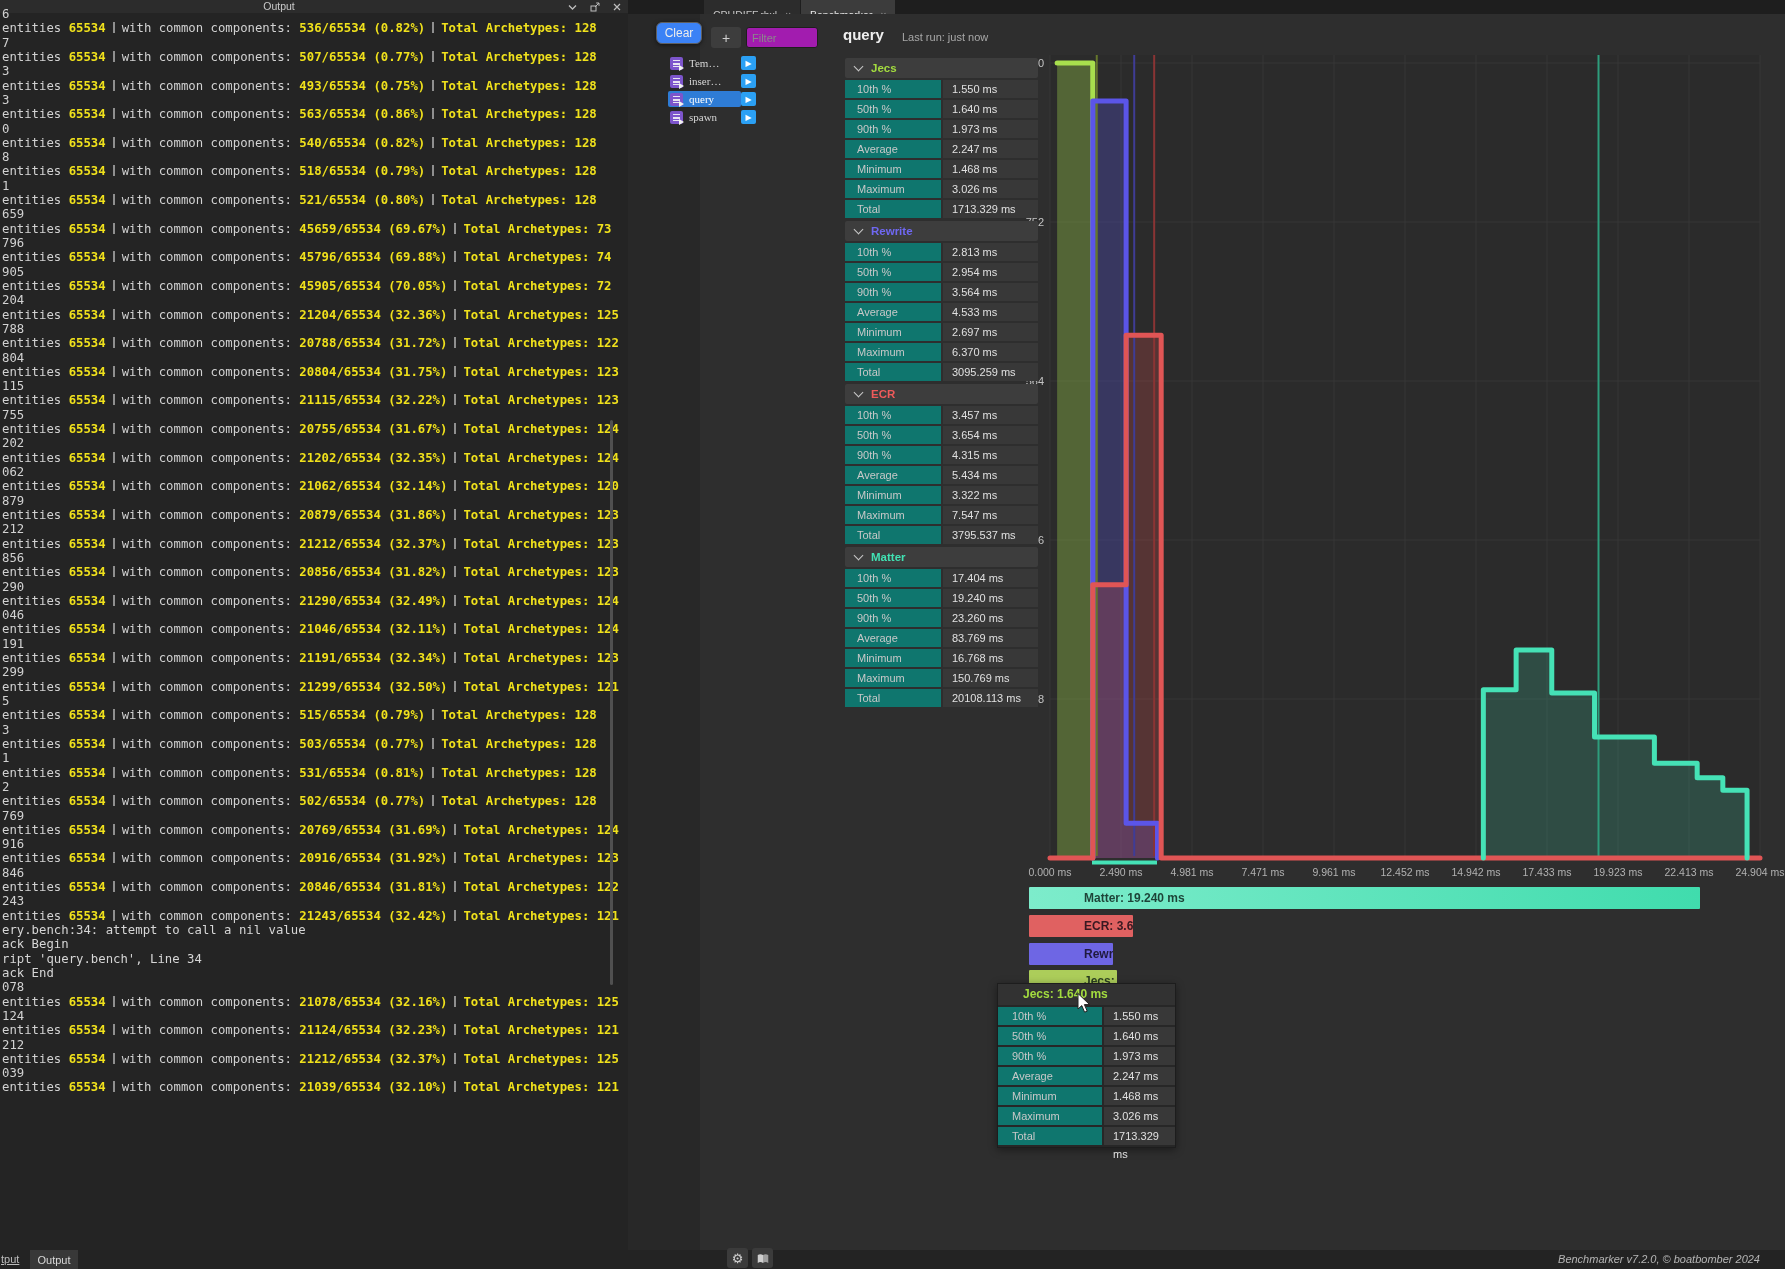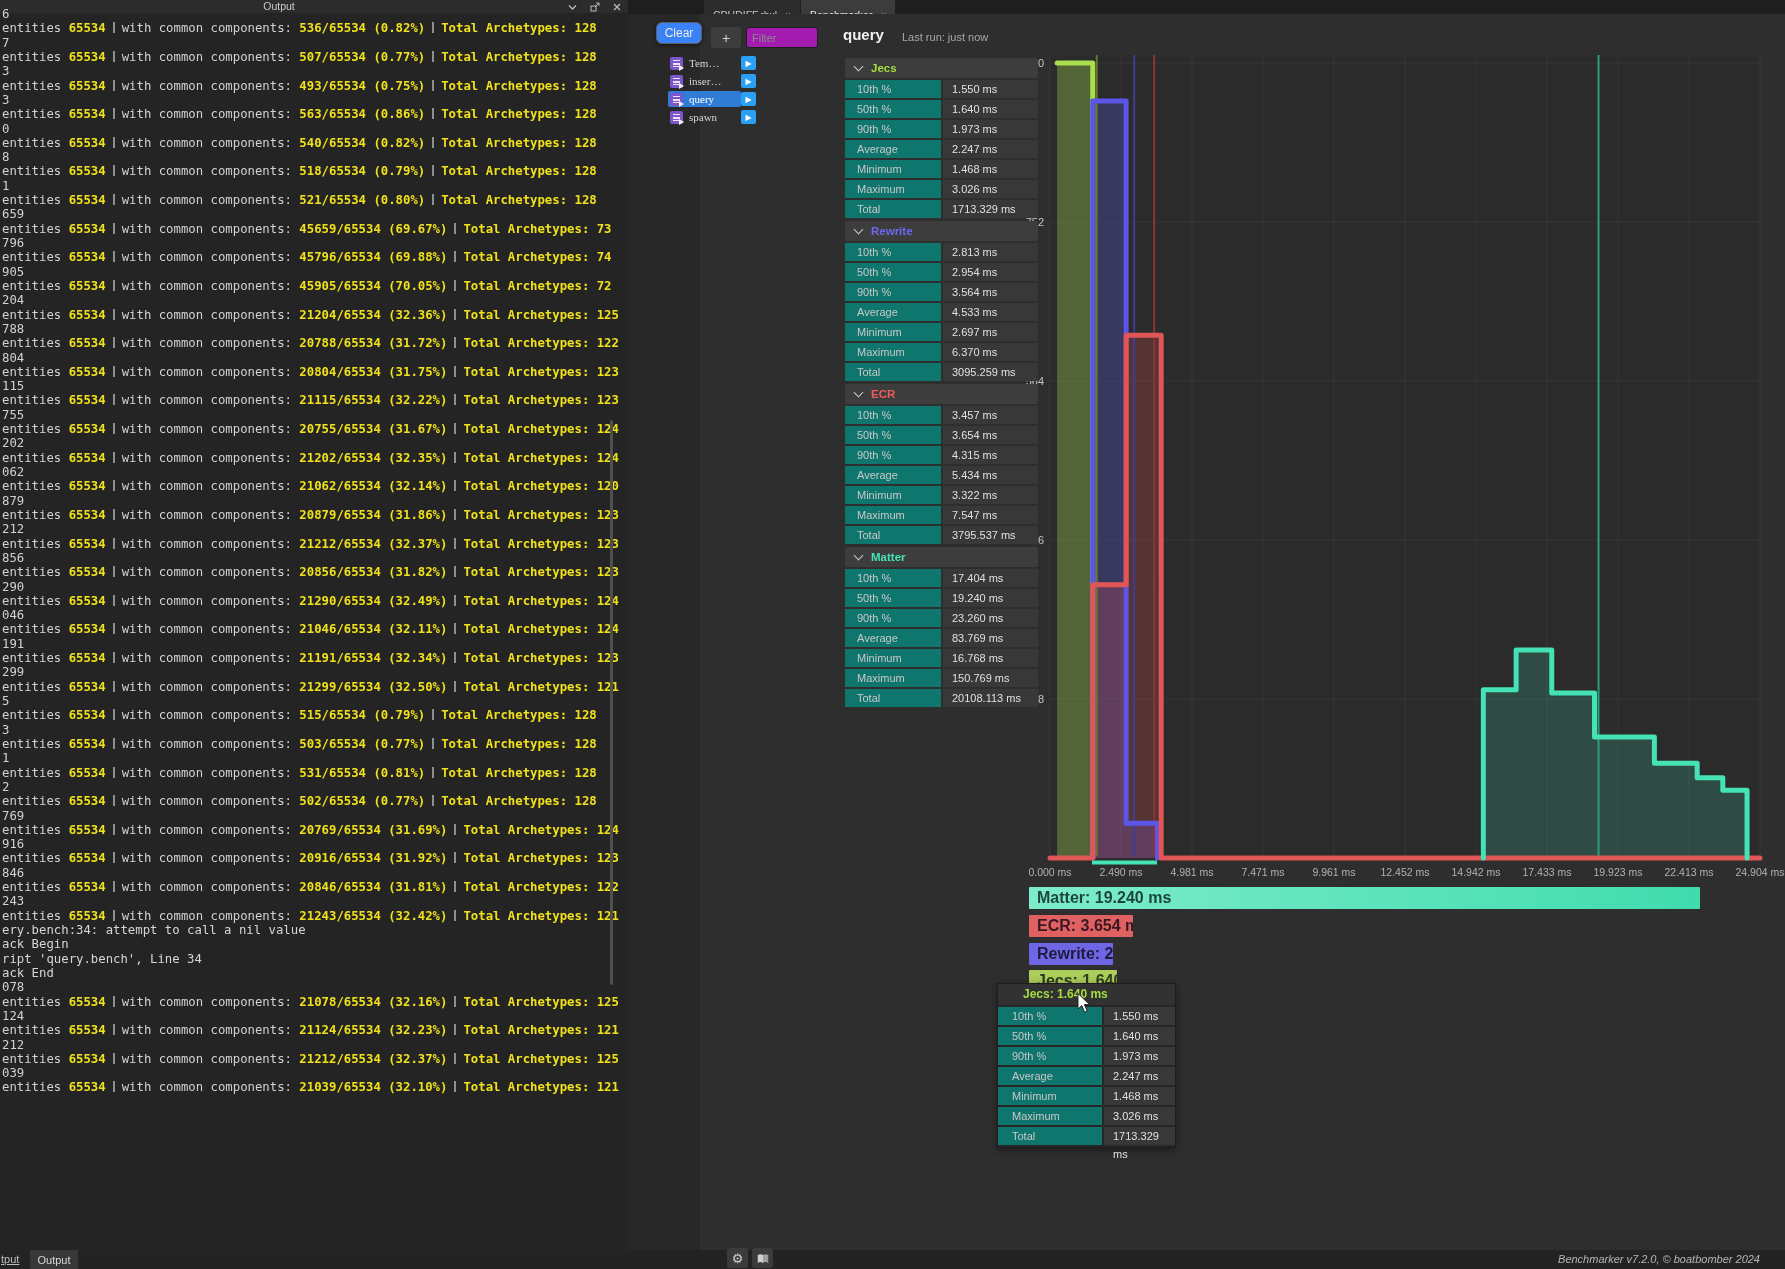--- a/index.html
+++ b/index.html
@@ -57,21 +57,21 @@
   .sec-name{font-size:11.5px;font-weight:bold;}
   .srow{display:flex;height:18px;margin-bottom:2px;}
   .slabel{width:84px;background:#0f766e;font-size:11px;color:#c8c8c8;line-height:18px;padding-left:12px;flex:none;}
   .sval{flex:1;background:#383838;font-size:11px;color:#e0e0e0;line-height:18px;padding-left:9px;margin-left:2px;}
 
   
   #chart-svg{left:0;top:0;z-index:1;pointer-events:none;}
 
   
   .legbar{position:absolute;height:22px;border-radius:1px;overflow:hidden;white-space:nowrap;z-index:3;}
-  .legbar span{font-size:16px;font-weight:bold;color:rgba(5,20,16,.78);line-height:22px;padding-left:8px;}
+  .legbar span{font-size:12px;font-weight:bold;color:rgba(5,20,16,.78);line-height:22px;padding-left:8px;margin-left:47px;}
   .leg-matter{background:linear-gradient(90deg,#7deccb,#40dcad);}
   .leg-ecr{background:#e06161;}
   .leg-ecr span,.leg-rewrite span{color:rgba(10,5,15,.78);}
   .leg-rewrite{background:#6e66e4;}
   .leg-jecs{background:#accd5a;}
 
   
   #tooltip{left:997px;top:983px;width:177px;background:#272727;border:1px solid #1d1d1d;z-index:6;box-shadow:0 2px 8px rgba(0,0,0,.4);}
   #tooltip .tt-header{height:21px;background:#323232;font-size:12px;font-weight:bold;line-height:21px;padding-left:25px;margin-bottom:2px;}
   #tooltip .srow{margin:0 0 2px 0;}

